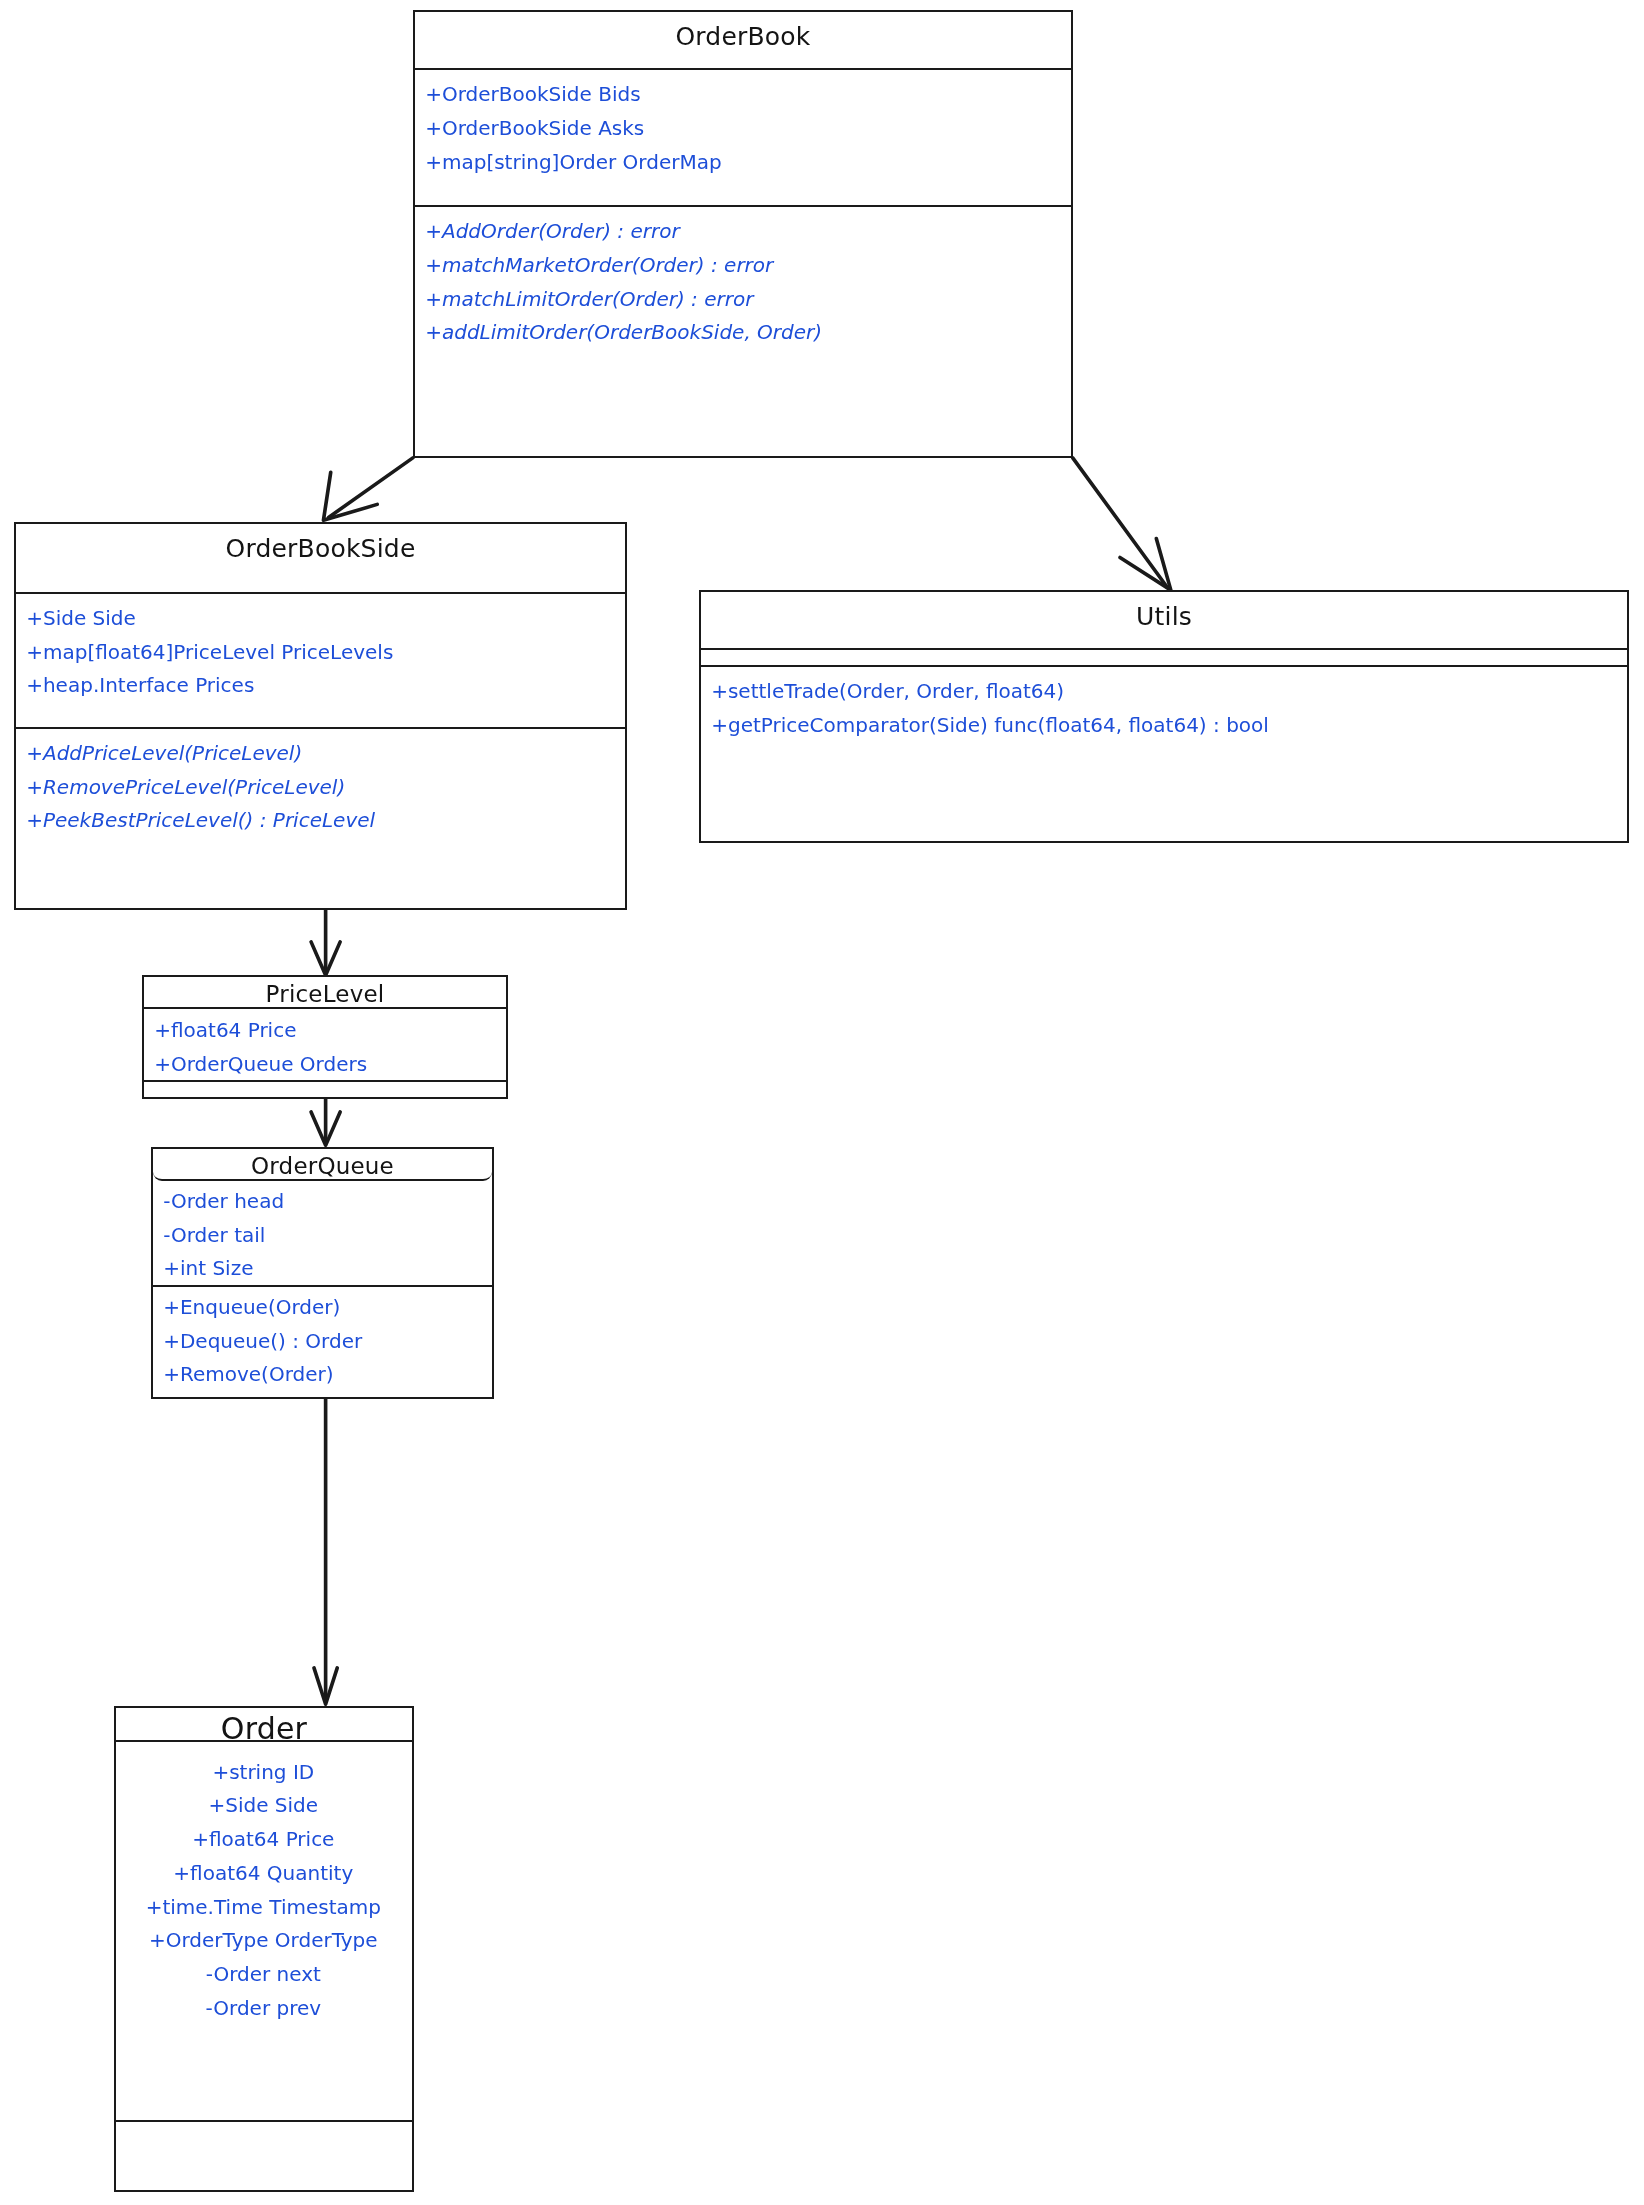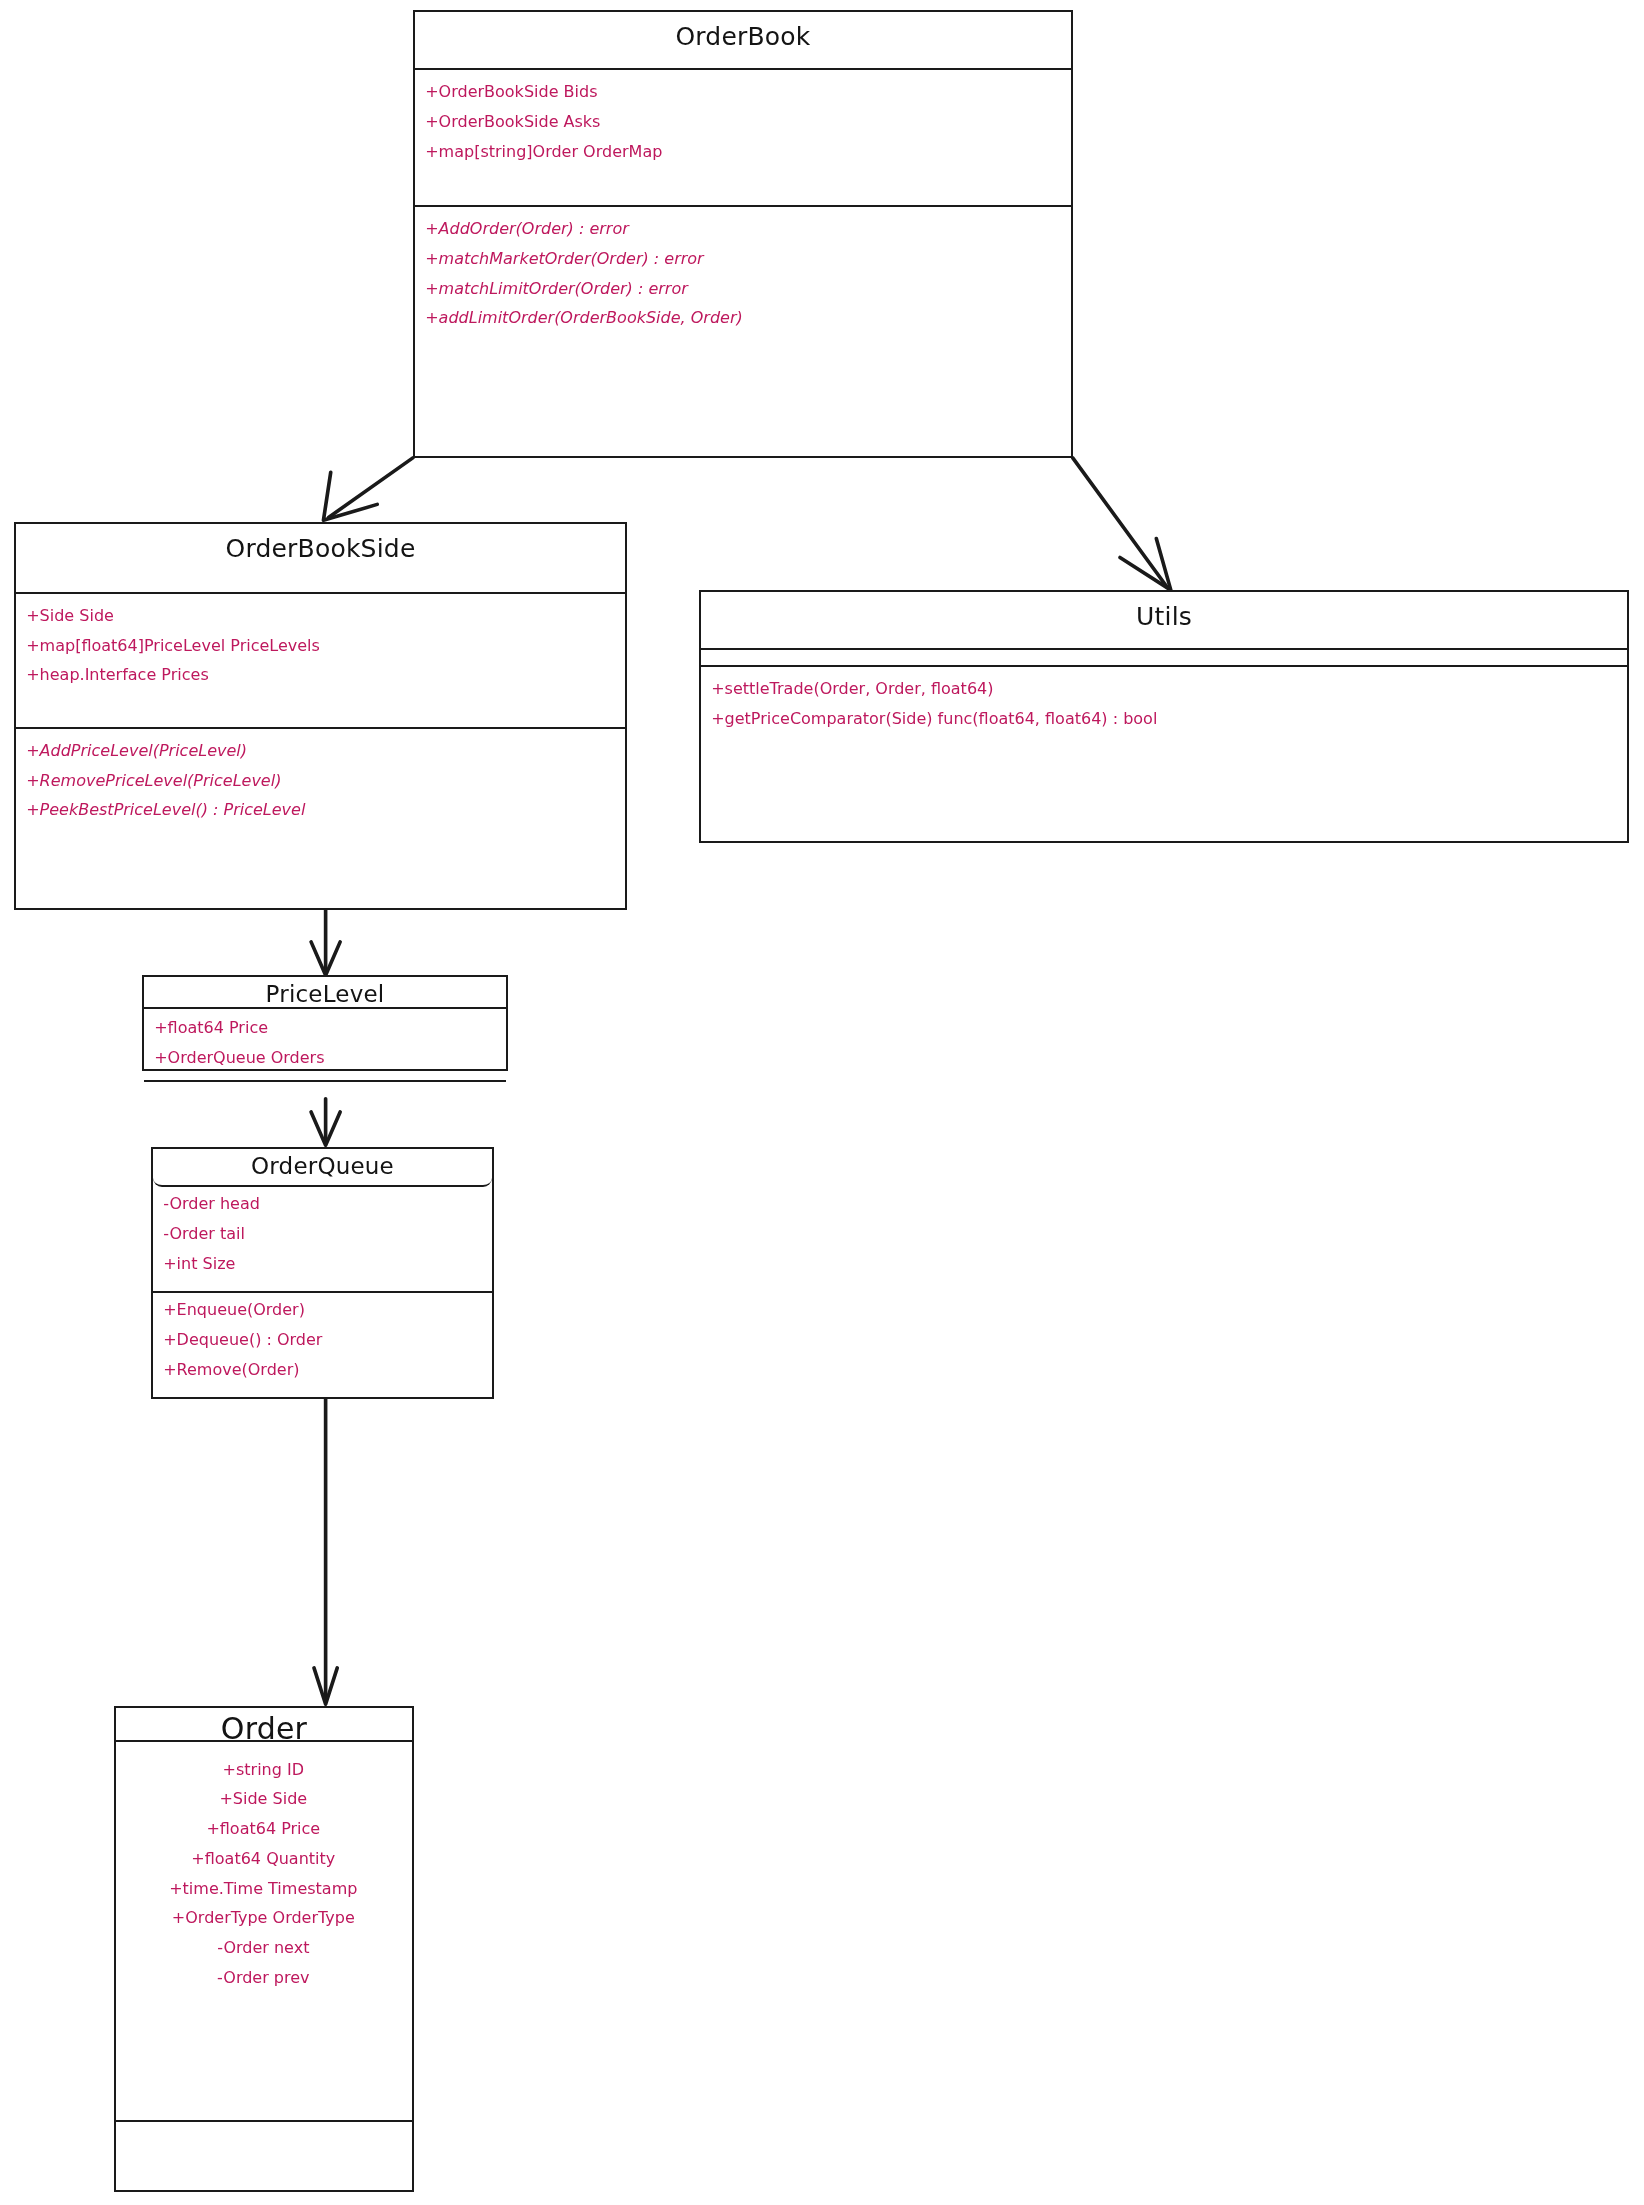--- a/index.html
+++ b/index.html
@@ -34,22 +34,22 @@
     font-size: 25px;
     letter-spacing: 0.2px;
     display: flex;
     align-items: flex-start;
     justify-content: center;
   }
   .uml-title span { display: block; }
   .uml-compartment {
     box-sizing: border-box;
     padding: 7.3px 11.6px 7.3px 10.2px;
-    color: #be185d;
-    font-size: 16px;
+    color: #1d4ed8;
+    font-size: 20px;
     flex: 0 0 auto;
   }
   .uml-compartment.border-bottom { border-bottom: 2.2px solid #1a1a1a; }
   .uml-compartment.empty { padding: 0; min-height: 16px; }
   .uml-row {
     white-space: nowrap;
     line-height: 1.0;
     padding: 6.5px 0 7.3px 0;
   }
   .uml-row.ital { font-style: italic; }
@@ -136,21 +136,21 @@
     <div class="uml-title" style="height:58px; padding-top:10.2px;">
       <span>Utils</span>
     </div>
     <div class="uml-compartment empty border-bottom" style="height:17.4px;"></div>
     <div class="uml-compartment">
       <div class="uml-row">+settleTrade(Order, Order, float64)</div>
       <div class="uml-row">+getPriceComparator(Side) func(float64, float64) : bool</div>
     </div>
   </div>
 
-  <div class="uml-class" style="left:142px; top:975px; width:366px; height:96px;">
+  <div class="uml-class" style="left:142px; top:975px; width:366px; height:124px;">
     <div class="uml-title" style="height:38px; padding-top:4.4px; font-size:23px;">
       <span>PriceLevel</span>
     </div>
     <div class="uml-compartment border-bottom" style="height:73px; padding-top:4.4px;">
       <div class="uml-row">+float64 Price</div>
       <div class="uml-row">+OrderQueue Orders</div>
     </div>
     <div class="uml-compartment empty"></div>
   </div>
 

